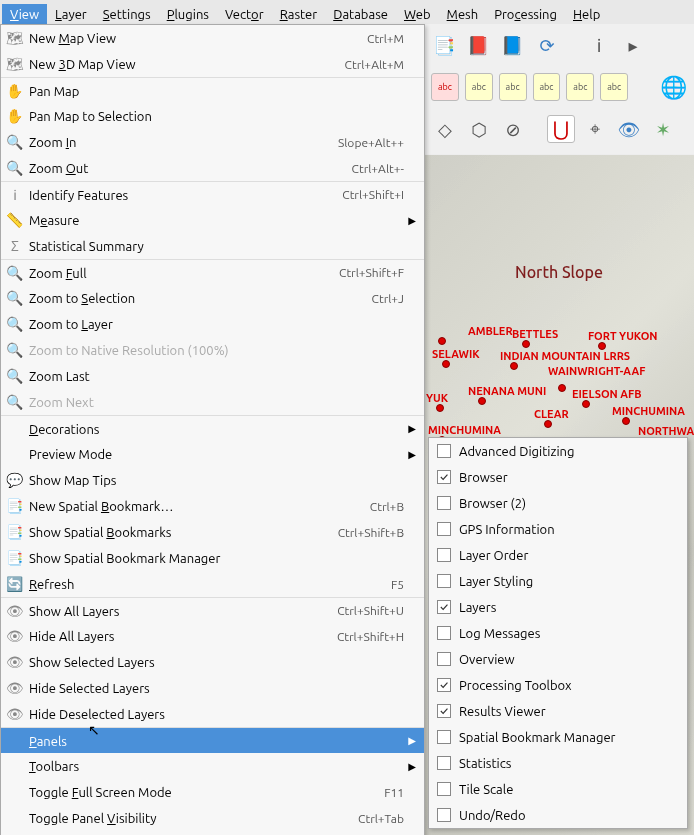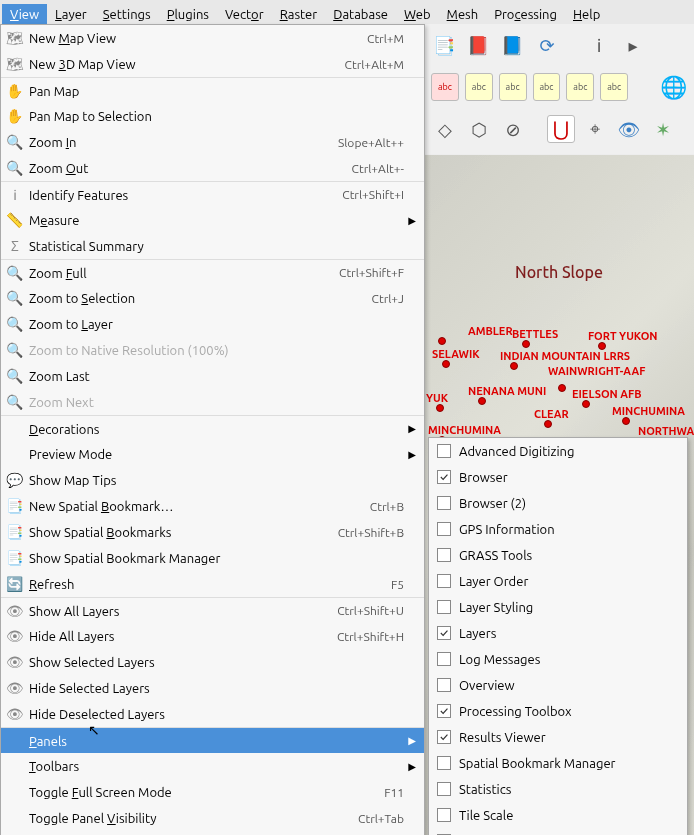--- a/index.html
+++ b/index.html
@@ -318,24 +318,20 @@
     <div class="sub-item">
       <span class="sub-check"></span>
       <span>Browser (2)</span>
     </div>
     <div class="sub-item">
       <span class="sub-check"></span>
       <span>GPS Information</span>
     </div>
     <div class="sub-item">
       <span class="sub-check"></span>
-      <span>GRASS Tools</span>
-    </div>
-    <div class="sub-item">
-      <span class="sub-check"></span>
       <span>Layer Order</span>
     </div>
     <div class="sub-item">
       <span class="sub-check"></span>
       <span>Layer Styling</span>
     </div>
     <div class="sub-item">
       <span class="sub-check on"></span>
       <span>Layers</span>
     </div>

